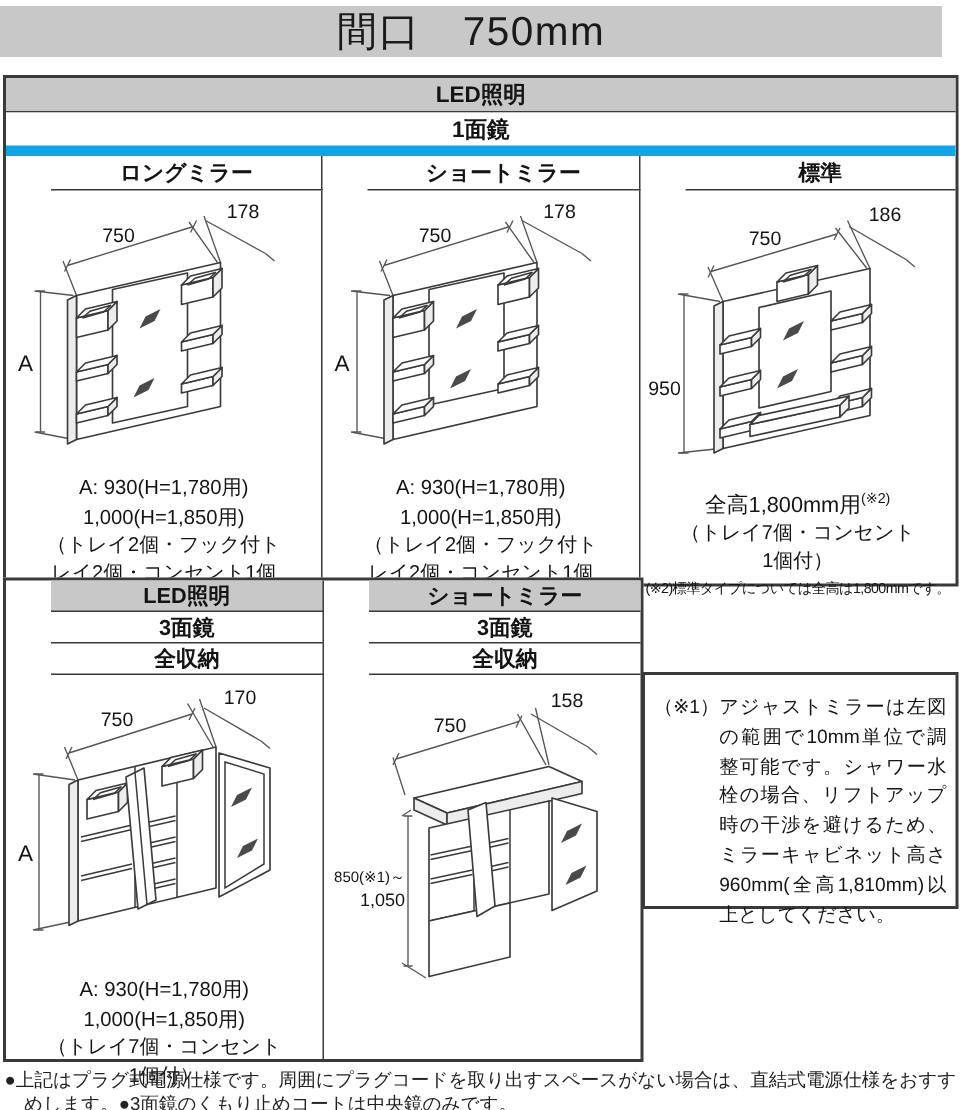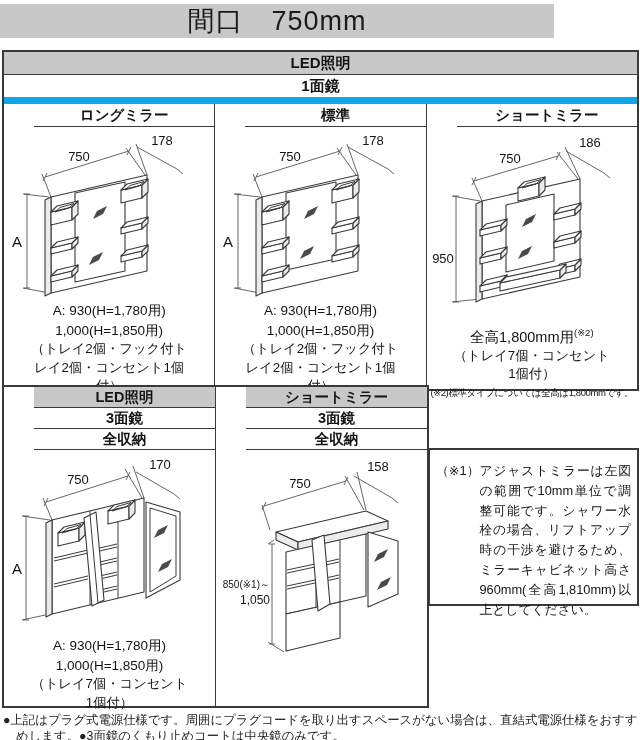--- a/index.html
+++ b/index.html
@@ -1,20 +1,20 @@
 <!DOCTYPE html>
 <html><head>
 <meta charset="utf-8">
 <style>
   html,body{margin:0;padding:0;background:#fff;}
   #screen{position:relative;width:640px;height:740px;background:#fff;overflow:hidden;
           font-family:"Liberation Sans","DejaVu Sans",sans-serif;color:#141414;}
 
   
-  .titlebar{position:absolute;left:0;top:4px;width:554px;height:34px;background:#c8c8c8;
+  .titlebar{position:absolute;left:0;top:4px;width:628px;height:34px;background:#c8c8c8;
             display:flex;align-items:center;justify-content:center;}
   .titlebar .t{font-size:27px;letter-spacing:1px;color:#1a1a1a;}
 
   
   .tbl{position:absolute;background:#fff;border:2px solid #3a3a3a;box-sizing:border-box;}
   #t1{left:2px;top:50px;width:637px;}
   #t2{left:2px;top:385px;width:427px;}
   .row{display:flex;}
   .hrow{height:22px;border-bottom:1px solid #3a3a3a;background:#c8c8c8;
         display:flex;align-items:center;justify-content:center;font-weight:bold;font-size:15px;}
@@ -25,21 +25,21 @@
   .ch.gray{background:#c8c8c8;height:20px;}
   .ch.sub{height:20px;}
   .ch:last-child{border-right:none;}
   .cells{display:flex;}
   .cell{flex:1;border-right:1px solid #3a3a3a;display:flex;flex-direction:column;
         align-items:center;box-sizing:border-box;}
   .cell:last-child{border-right:none;}
   #t1 .cell{height:262px;}
   #t2 .cell{height:256px;}
   .diag{display:block;margin-top:4px;flex:none;}
-  .spec{font-size:13.5px;line-height:1.45;text-align:center;margin-top:2px;}
+  .spec{font-size:13.5px;line-height:1.45;text-align:center;margin-top:16px;}
   .spec-std{font-size:14.5px;margin-top:6px;}
   .spec-std sup{font-size:9.5px;}
   .spacer{flex:1;}
   .tray{font-size:13.3px;text-align:center;line-height:1.4;margin-bottom:8px;padding:0 26px;}
   .tray.tight{margin-bottom:3px;}
   .stdnote{font-size:9.5px;letter-spacing:-0.4px;white-space:nowrap;margin-bottom:2px;}
 
   
   #notebox{position:absolute;left:428px;top:448px;width:211px;height:158px;border:2px solid #3a3a3a;
            box-sizing:border-box;padding:11px 6px 0 6px;font-size:12.8px;line-height:1.55;
@@ -88,22 +88,22 @@
 
   <div class="titlebar">
     <span class="t">間口　750mm</span>
   </div>
 
   <div id="t1" class="tbl">
     <div class="hrow">LED照明</div>
     <div class="srow">1面鏡</div>
     <div class="row">
       <div class="ch">ロングミラー</div>
+      <div class="ch">ショートミラー</div>
       <div class="ch">標準</div>
-      <div class="ch">ショートミラー</div>
     </div>
     <div class="cells">
 
       <div class="cell">
         <svg class="diag" width="204" height="168" viewBox="0 0 204 168">
           <path class="x" d="M44,66 L35,43 M138,44 L119,17 M140,44 L129,13 M170,38 L176,43 M42,66 L16,63 M42,162 L16,157"></path>
           <path class="x" d="M38,46 L122,20 M130,16 L170,38 M20,63 L20,157 M17,63 L23,63 M17,157 L23,157 M36,50 L40,42 M120,24 L124,16"></path>
           <polygon class="o" points="44,66 140,44 140,140 44,162"></polygon>
           <polygon class="g" points="38,69 44,66 44,162 38,165"></polygon>
           <polygon class="o" points="68,62 118,51 118,140 68,151"></polygon>

